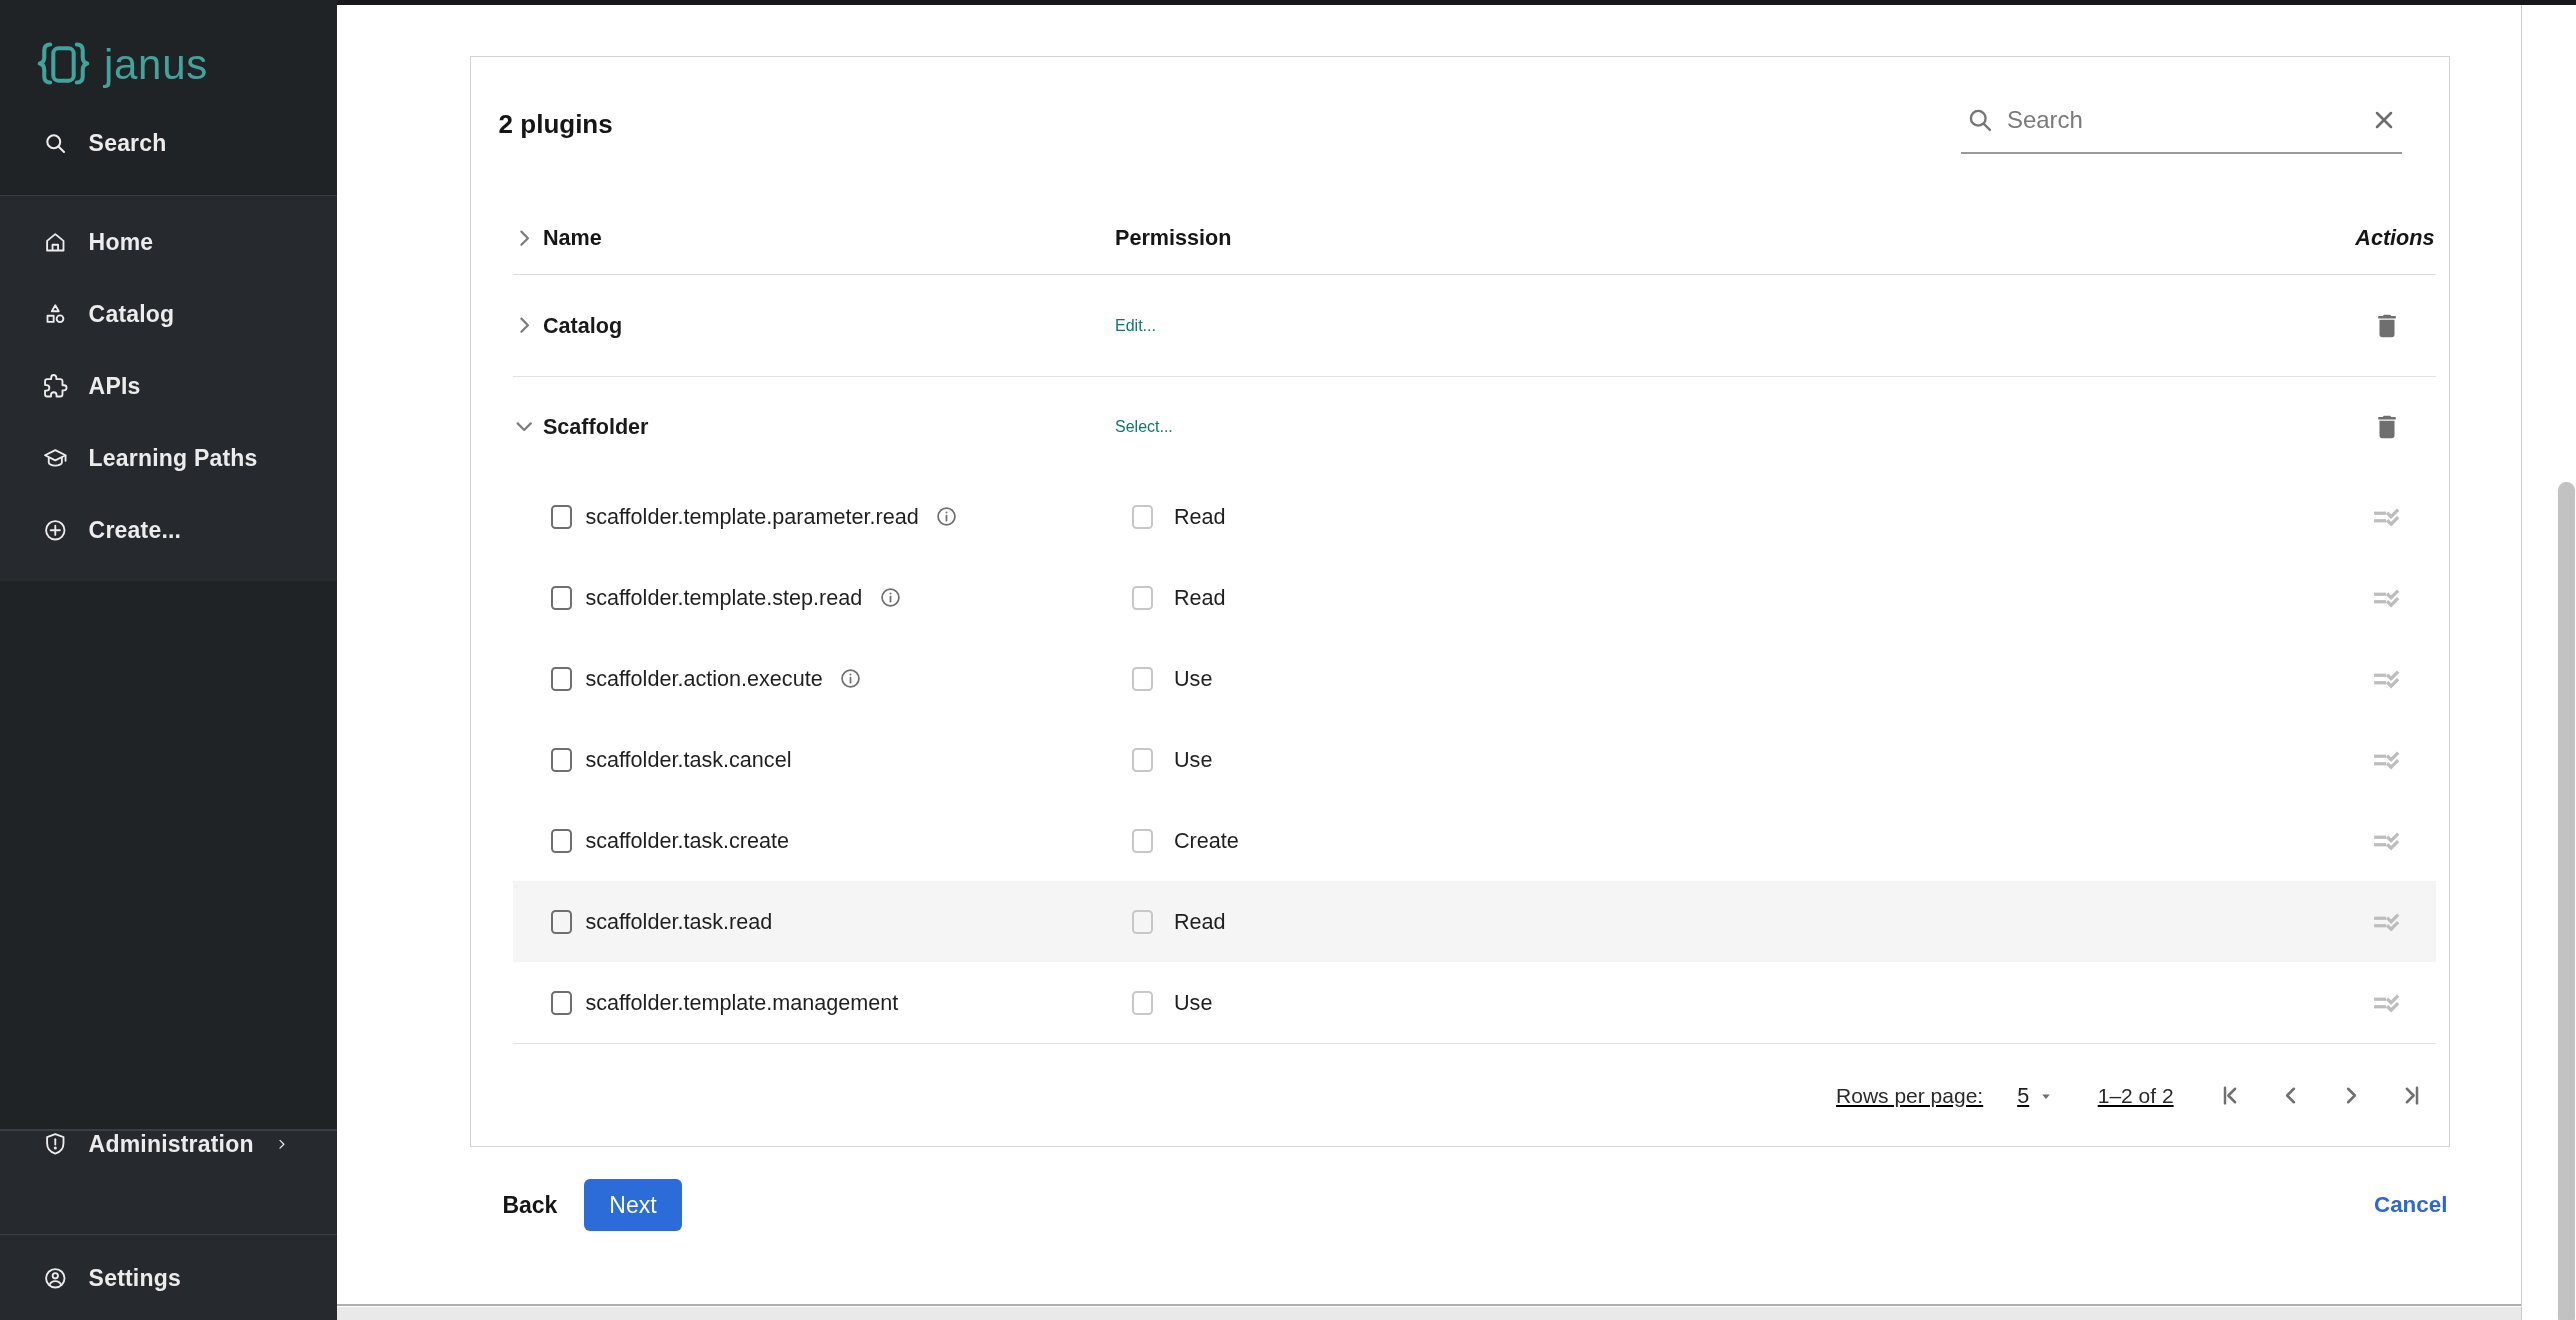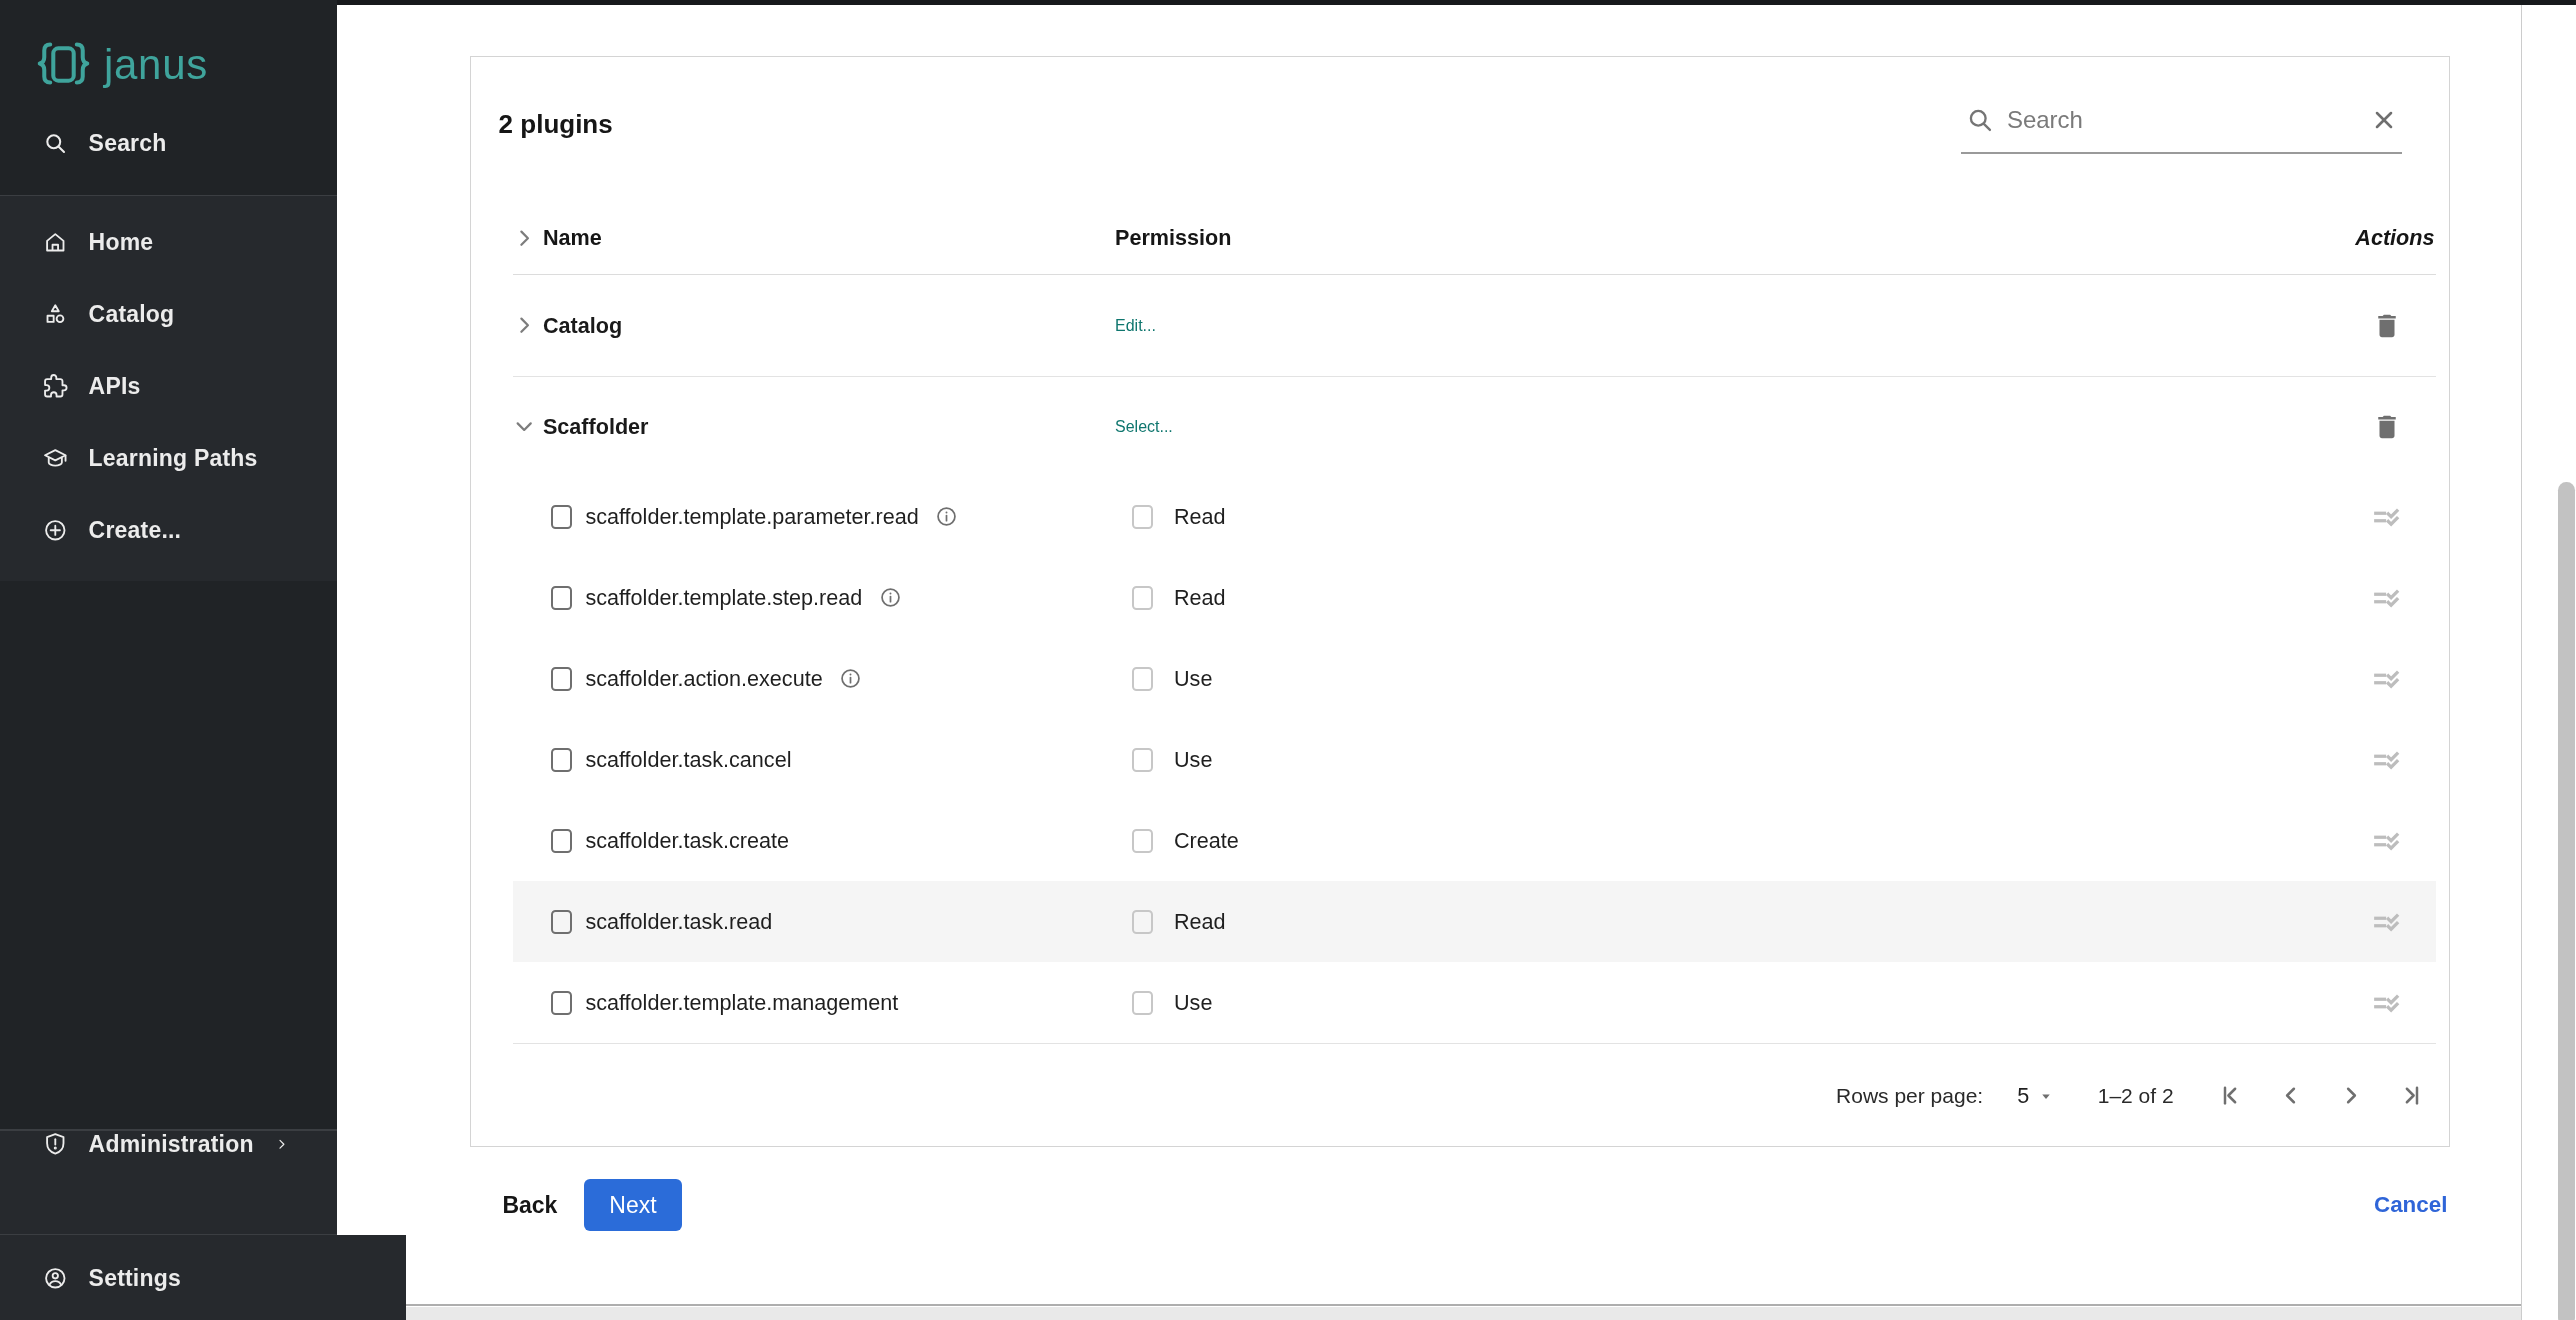--- a/index.html
+++ b/index.html
@@ -19,21 +19,21 @@
   .side-item .nav-ico { width:24.6px; height:24.6px; display:inline-flex; color:#ececec; flex:none; }
   .side-item .lbl { font-size:23px; font-weight:600; letter-spacing:0.2px; white-space:nowrap; }
   .search-item { position:absolute; left:0; top:112px; width:337px; height:63px; }
   .side-divider { position:absolute; left:0; width:337px; height:1.5px; background:#3b3e42; }
   .div-1 { top:195px; } .div-2 { top:1129px; } .div-3 { top:1234px; }
   .side-section { position:absolute; left:0; top:196px; width:337px; height:385px; background:#26292d; padding-top:10.4px; }
   .side-section .side-item { height:72px; }
   .admin-section { position:absolute; left:0; top:1131px; width:337px; height:103px; background:#26292d; display:flex; align-items:flex-start; }
   .admin-section .side-item { width:100%; }
   .admin-chevron { margin-left:auto; margin-right:49px; width:22.4px; height:22.4px; display:inline-flex; color:#ececec; }
-  .settings-section { position:absolute; left:0; top:1235px; width:406px; height:86px; background:#26292d; display:flex; align-items:center; }
+  .settings-section { position:absolute; left:0; top:1235px; width:337px; height:86px; background:#26292d; display:flex; align-items:center; }
 
   
   .main-sheet { position:absolute; left:337px; top:4.5px; right:0; height:1301px; background:#ffffff; }
   .sheet-bottom-border { position:absolute; left:337px; top:1304px; right:0; height:2.2px; background:#aeaeae; }
   .below-sheet { position:absolute; left:337px; top:1307px; right:0; bottom:0; background:#e9e9e9; }
 
   
   .scrollbar-track { position:absolute; right:0; top:4.5px; width:55px; height:1316px; background:#ffffff; border-left:1.5px solid #cccccc; z-index:8; }
   .scrollbar-thumb { position:absolute; right:1.5px; top:477px; width:16.4px; height:844px; background:#c2c2c2; border-radius:8.2px; }
 
@@ -66,21 +66,21 @@
   .row-perm { height:81px; }
   .row-perm.highlighted { background:#f5f5f5; }
   .row-perm .cell-name { padding-left:38px; gap:13.4px; }
   .checkbox { width:21px; height:24px; border:2.2px solid #6f6f6f; border-radius:4.5px; background:transparent; flex:none; cursor:pointer; }
   .checkbox.light { border-color:#c7c7c7; }
   .perm-label, .perm-cell-label { font-size:21.6px; color:#1f1f1f; }
   .info-ico { width:23px; height:23px; display:inline-flex; color:#6f6f6f; margin-left:3px; flex:none; }
   .cell-perm { display:flex; align-items:center; gap:21px; padding-left:17px; }
   .checklist-btn { width:34px; height:30px; display:inline-flex; color:#bdbdbd; cursor:pointer; }
 
-  .tfoot { border-top:1.5px solid #e3e3e3; height:104px; display:flex; align-items:center; justify-content:flex-end; padding-right:10.4px; }
+  .tfoot { border-top:1.5px solid #e3e3e3; height:104px; display:flex; align-items:center; justify-content:flex-end; padding-right:10.4px;text-decoration:underline; }
   .rpp-label { font-size:21px; color:#2a2a2a; }
   .rpp-select { display:flex; align-items:center; gap:7.5px; margin-left:34px; cursor:pointer; }
   .rpp-value { font-size:21.6px; color:#1f1f1f; }
   .caret { width:18px; height:18px; display:inline-flex; color:#6f6f6f; }
   .range-label { font-size:21px; color:#2a2a2a; margin-left:43px; }
   .pager { display:flex; align-items:center; gap:34px; margin-left:42px; }
   .pg-btn { width:27px; height:27px; display:inline-flex; color:#6f6f6f; cursor:pointer; }
 
   
   .back-btn { position:absolute; left:486px; top:1179px; height:52px; padding:0 16.4px; display:flex; align-items:center;

